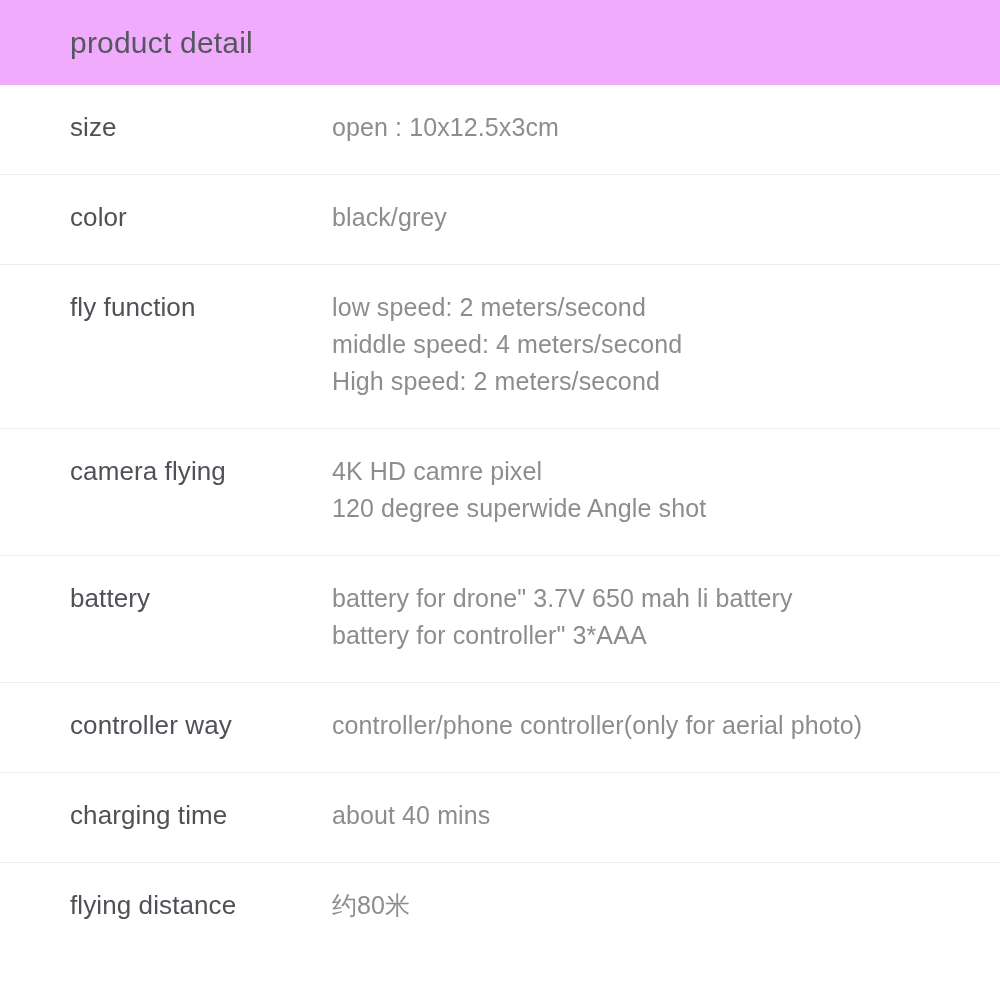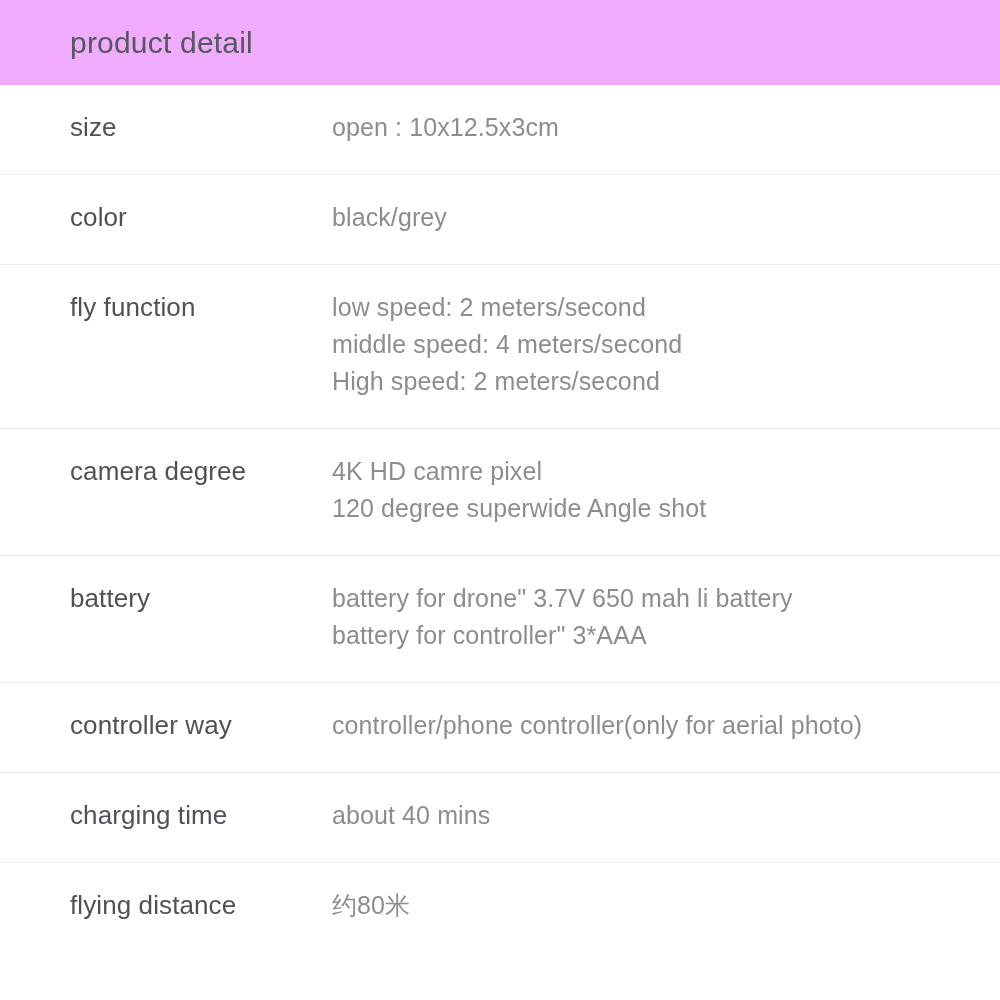--- a/index.html
+++ b/index.html
@@ -110,21 +110,21 @@
     <div class="spec-row">
       <div class="spec-label">fly function</div>
       <div class="spec-values">
         <div class="spec-value-line">low speed: 2 meters/second</div>
         <div class="spec-value-line">middle speed: 4 meters/second</div>
         <div class="spec-value-line">High speed: 2 meters/second</div>
       </div>
     </div>
 
     <div class="spec-row">
-      <div class="spec-label">camera degree</div>
+      <div class="spec-label">camera flying</div>
       <div class="spec-values">
         <div class="spec-value-line">4K HD camre pixel</div>
         <div class="spec-value-line">120 degree superwide Angle shot</div>
       </div>
     </div>
 
     <div class="spec-row">
       <div class="spec-label">battery</div>
       <div class="spec-values">
         <div class="spec-value-line">battery for drone" 3.7V 650 mah li battery</div>

